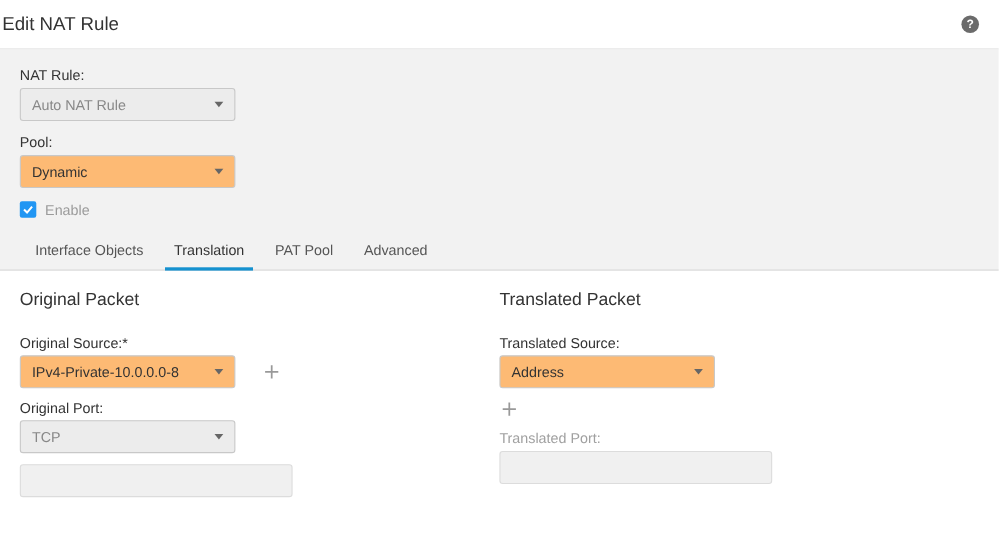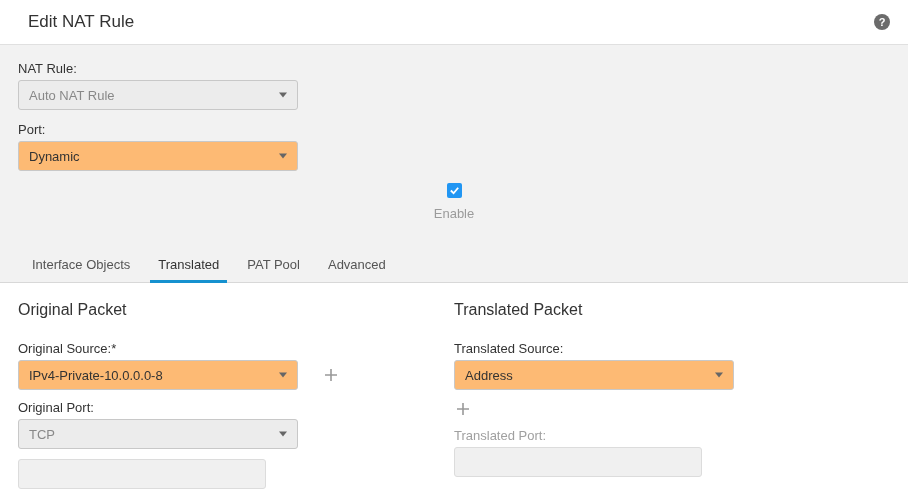--- a/index.html
+++ b/index.html
@@ -9,21 +9,21 @@
     color: #333;
     background: #fff;
     width: 908px;
     height: 501px;
     overflow: hidden;
   }
   .header {
     display: flex;
     align-items: center;
     justify-content: space-between;
-    padding: 12px 18px 12px 28px;
+    padding: 12px 18px 12px 2px;
     border-bottom: 1px solid #e0e0e0;
   }
   .header h1 {
     font-size: 17px;
     font-weight: 400;
     color: #333;
   }
   .help-icon {
     width: 16px;
     height: 16px;
@@ -44,21 +44,21 @@
   .form-row { margin-bottom: 12px; }
   .form-label {
     display: block;
     font-size: 13px;
     color: #333;
     margin-bottom: 4px;
   }
   .select-wrap {
     position: relative;
     display: inline-block;
-    width: 280px;
+    width: 196px;
   }
   .select {
     width: 100%;
     height: 30px;
     border: 1px solid #c8c8c8;
     border-radius: 3px;
     background: #fdba74;
     padding: 0 28px 0 10px;
     font-size: 13px;
     color: #333;
@@ -78,22 +78,21 @@
     transform: translateY(-50%);
     width: 0; height: 0;
     border-left: 4px solid transparent;
     border-right: 4px solid transparent;
     border-top: 5px solid #666;
   }
   .enable-row {
     display: flex;
     align-items: center;
     gap: 8px;
-    margin-bottom: 28px;
-    flex-direction: column;
+    margin-bottom: 14px;
   }
   .checkbox {
     width: 15px;
     height: 15px;
     background: #2196f3;
     border-radius: 2px;
     display: flex;
     align-items: center;
     justify-content: center;
   }
@@ -180,41 +179,41 @@
     <label class="form-label">NAT Rule:</label>
     <div class="select-wrap">
       <div class="select disabled">
         <span>Auto NAT Rule</span>
         <span class="caret"></span>
       </div>
     </div>
   </div>
 
   <div class="form-row">
-    <label class="form-label">Port:</label>
+    <label class="form-label">Pool:</label>
     <div class="select-wrap">
       <div class="select">
         <span>Dynamic</span>
         <span class="caret"></span>
       </div>
     </div>
   </div>
 
   <div class="enable-row">
     <div class="checkbox">
       <svg viewBox="0 0 12 12">
           <path d="M2 6 L5 9 L10 3" stroke="#fff" stroke-width="2" fill="none"></path>
         </svg>
     </div>
     <span class="enable-label">Enable</span>
   </div>
 
   <div class="tabs">
     <div class="tab">Interface Objects</div>
-    <div class="tab active">Translated</div>
+    <div class="tab active">Translation</div>
     <div class="tab">PAT Pool</div>
     <div class="tab">Advanced</div>
   </div>
 </div>
 
 <div class="lower-section">
 
   <div class="col col-left">
     <div class="section-title">Original Packet</div>
 

